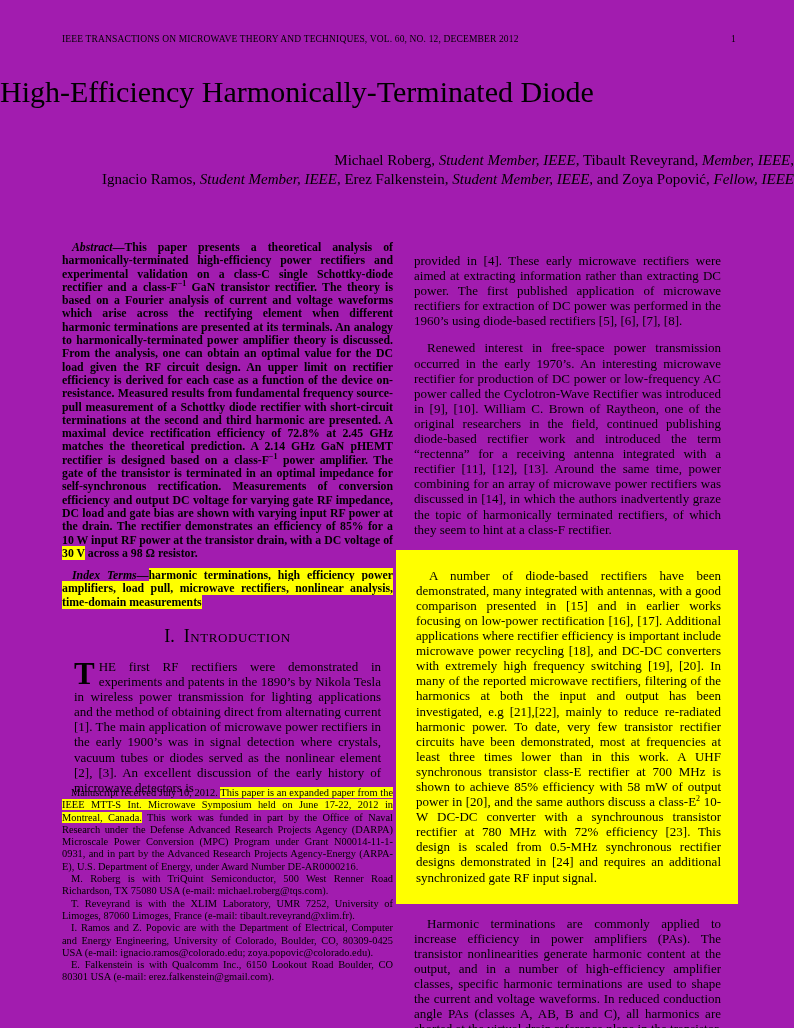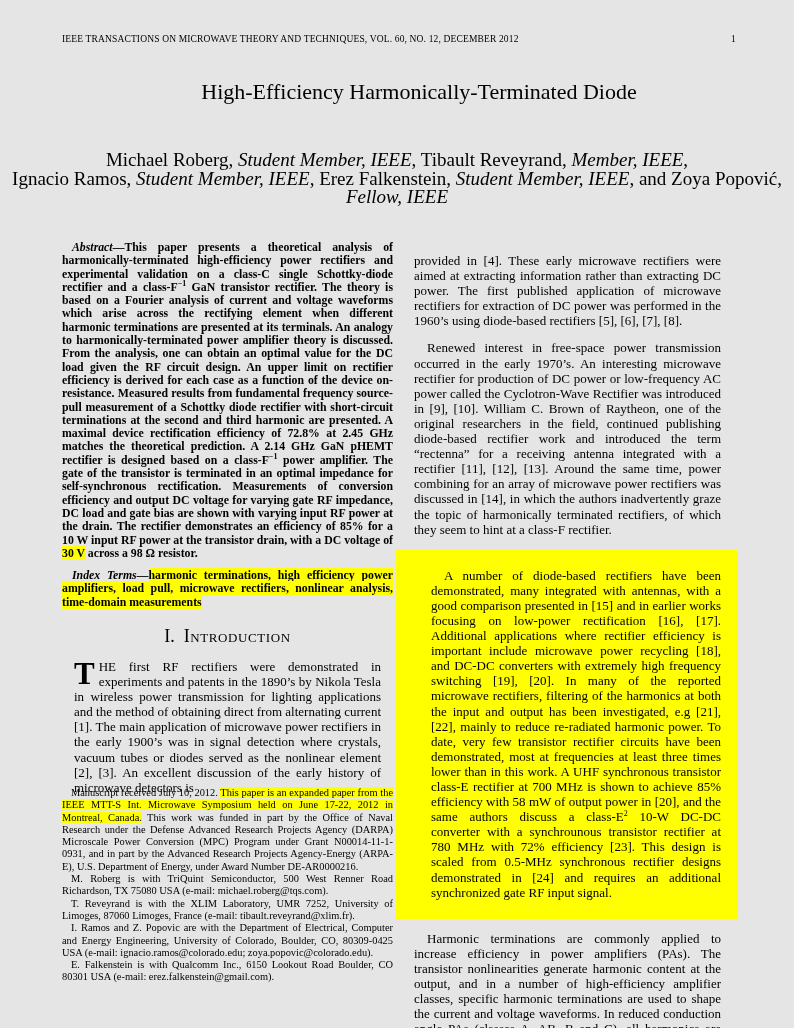--- a/index.html
+++ b/index.html
@@ -1,51 +1,49 @@
 <!DOCTYPE html>
 <html><head>
 <meta charset="utf-8">
 <style>
   html, body { margin: 0; padding: 0; background: #ffffff; }
   .page {
     position: relative;
     width: 794px;
     height: 1028px;
-    background: #e5e5e5;
+    background: #a21caf;
     color: #000000;
     font-family: "Liberation Serif", serif;
     overflow: hidden;
   }
   
   .running-header {
     position: absolute;
     top: 34px; left: 62px; right: 58px;
     display: flex;
     justify-content: space-between;
     font-size: 9.5px;
     letter-spacing: 0.15px;
     white-space: nowrap;
   }
   
   .paper-title {
     position: absolute;
     top: 74px; left: 0; right: 0;
     margin: 0;
-    text-align: center;
-    font-size: 22px;
+    font-size: 30px;
     line-height: 36px;
     font-weight: normal;
-    padding-left: 44px;
   }
   
   .authors {
     position: absolute;
     top: 151px; left: 0; right: 0;
-    text-align: center;
-    font-size: 19px;
+    text-align: right;
+    font-size: 15px;
     line-height: 18.5px;
   }
   .authors .it { font-style: italic; }
   
   .col {
     position: absolute;
     top: 241px;
     width: 331px;
     text-align: justify;
   }
@@ -83,21 +81,21 @@
     float: left;
     font-size: 31px;
     line-height: 25px;
     padding: 2px 4px 0 0;
     font-weight: bold;
   }
   
   .highlight-block {
     background: #ffff00;
     margin: 13px -5px 11px -6px;
-    padding: 6px 5px 7px 23px;
+    padding: 6px 5px 7px 8px;
   }
   .highlight-block .body-par { text-indent: 13px; }
   
   .footnotes {
     position: absolute;
     left: 62px;
     top: 787px;
     width: 331px;
     font-size: 10.4px;
     line-height: 12.3px;

